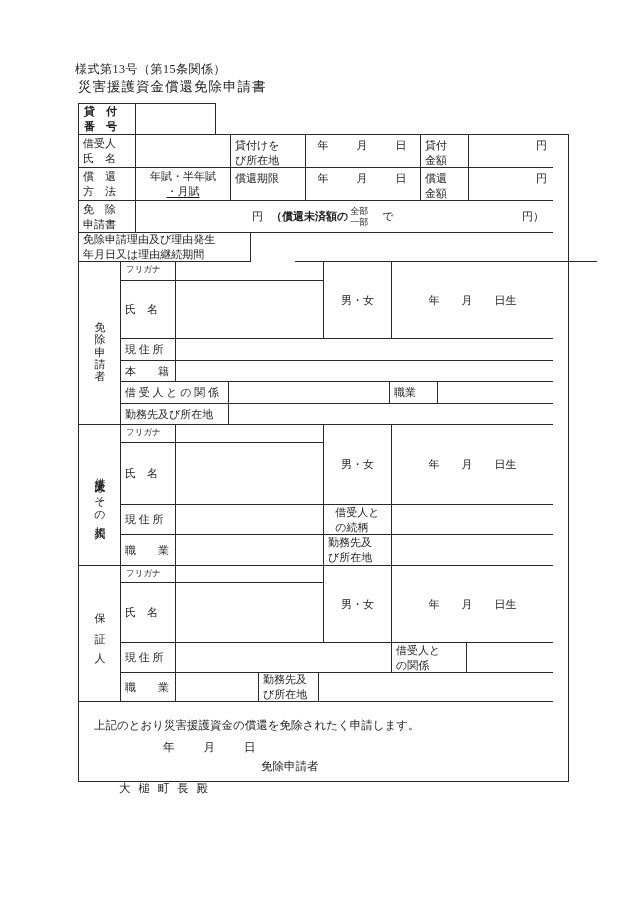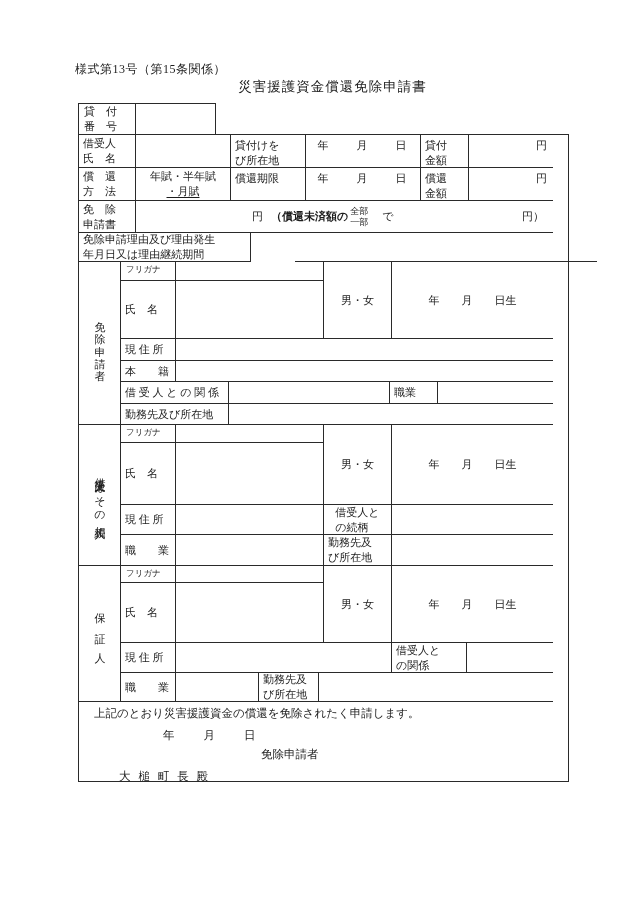--- a/index.html
+++ b/index.html
@@ -3,25 +3,25 @@
 <meta charset="utf-8">
 <style>
   html,body{margin:0;padding:0;}
   body{
     width:630px;height:903px;background:#ffffff;
     font-family:"Liberation Serif","DejaVu Serif",serif;
     color:#1c1c1c;position:relative;
   }
   .abs{position:absolute;}
   #form-number{left:75px;top:61px;font-size:12px;letter-spacing:.5px;}
-  #doc-title{left:94px;top:78px;width:477px;text-align:center;font-size:13.5px;letter-spacing:1px;}
+  #doc-title{left:78px;top:78px;width:477px;text-align:left;font-size:13.5px;letter-spacing:1px;}
 
   
   #loan-box{left:78px;top:103px;width:138px;height:32px;border:1.5px solid #2a2a2a;box-sizing:border-box;display:flex;}
-  #loan-box .lab{width:57px;border-right:1px solid #2a2a2a;box-sizing:border-box;display:flex;align-items:center;padding-left:5px;}
+  #loan-box .lab{width:57px;border-right:1px solid #2a2a2a;box-sizing:border-box;display:flex;align-items:center;padding-left:5px;font-weight:bold;}
   #loan-box .val{flex:1;}
 
   
   #main-table{left:78px;top:134px;width:491px;height:648px;border:1.5px solid #2a2a2a;box-sizing:border-box;display:flex;flex-direction:column;}
   .g{display:grid;box-sizing:border-box;}
   .c{border-right:1px solid #2a2a2a;border-bottom:1px solid #2a2a2a;box-sizing:border-box;display:flex;align-items:center;overflow:hidden;}
   .nbr{border-right:none;}
   .lbl{font-size:11px;line-height:1.32;white-space:pre-line;padding:1px 4px;}
   .top{align-items:flex-start;padding-top:3px;}
   .ctr{justify-content:center;}
@@ -44,21 +44,21 @@
   .vs-heir{letter-spacing:1.5px;}
   .vs-gua{letter-spacing:20px;}
   .rstack{width:432px;display:flex;flex-direction:column;}
   .gname{grid-template-columns:55px 148px 68px 161px;}
   .furi{font-size:8.5px;padding:1px 5px;align-items:flex-start;padding-top:2px;}
   .birth{font-size:11px;justify-content:center;}
   .sex{font-size:11px;justify-content:center;}
 
   #footer-block{flex:1;font-size:11.5px;}
   #footer-block .ln{line-height:16px;}
-  .ln1{margin-top:3px;padding-left:15px;}
+  .ln1{margin-top:15px;padding-left:15px;}
   .ln2{margin-top:6px;padding-left:84px;}
   .ln3{margin-top:3px;padding-left:182px;}
   .ln4{margin-top:6px;padding-left:40px;letter-spacing:2.5px;}
 </style>
 </head>
 <body>
 
 <div class="abs" id="form-number">様式第13号（第15条関係）</div>
 <div class="abs" id="doc-title">災害援護資金償還免除申請書</div>
 

